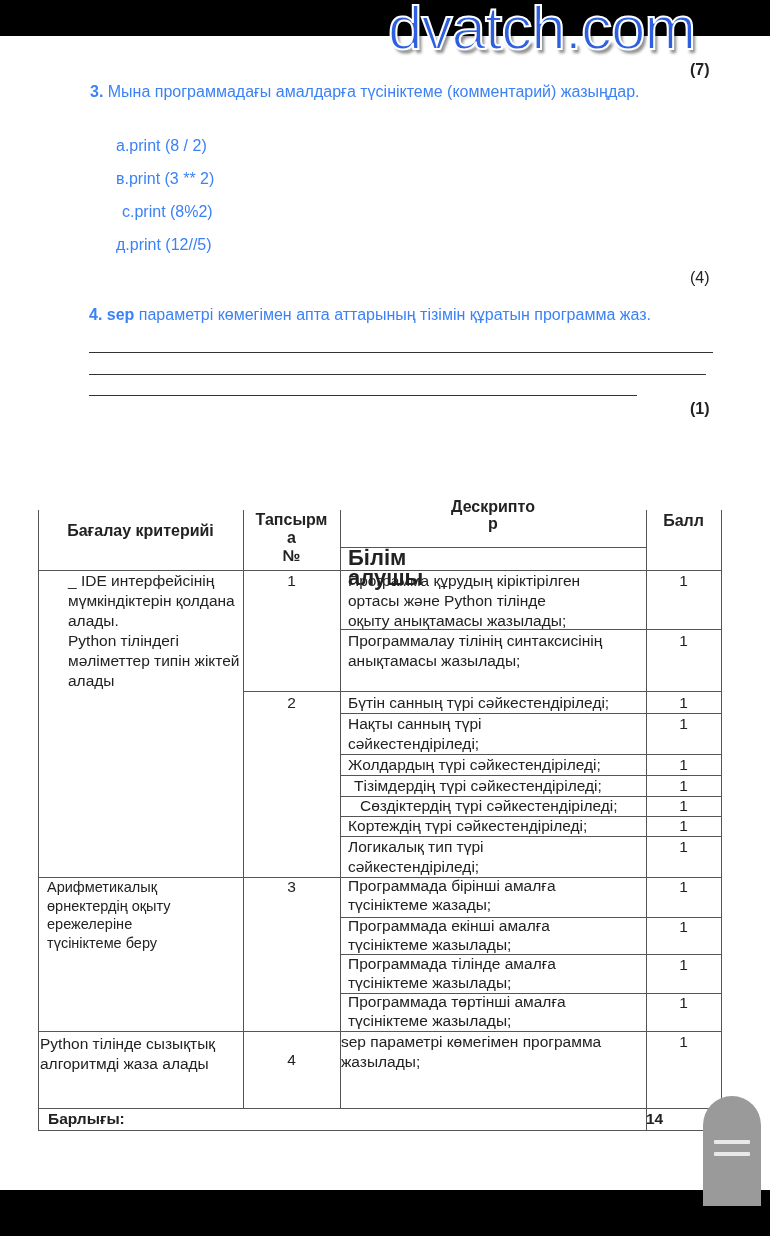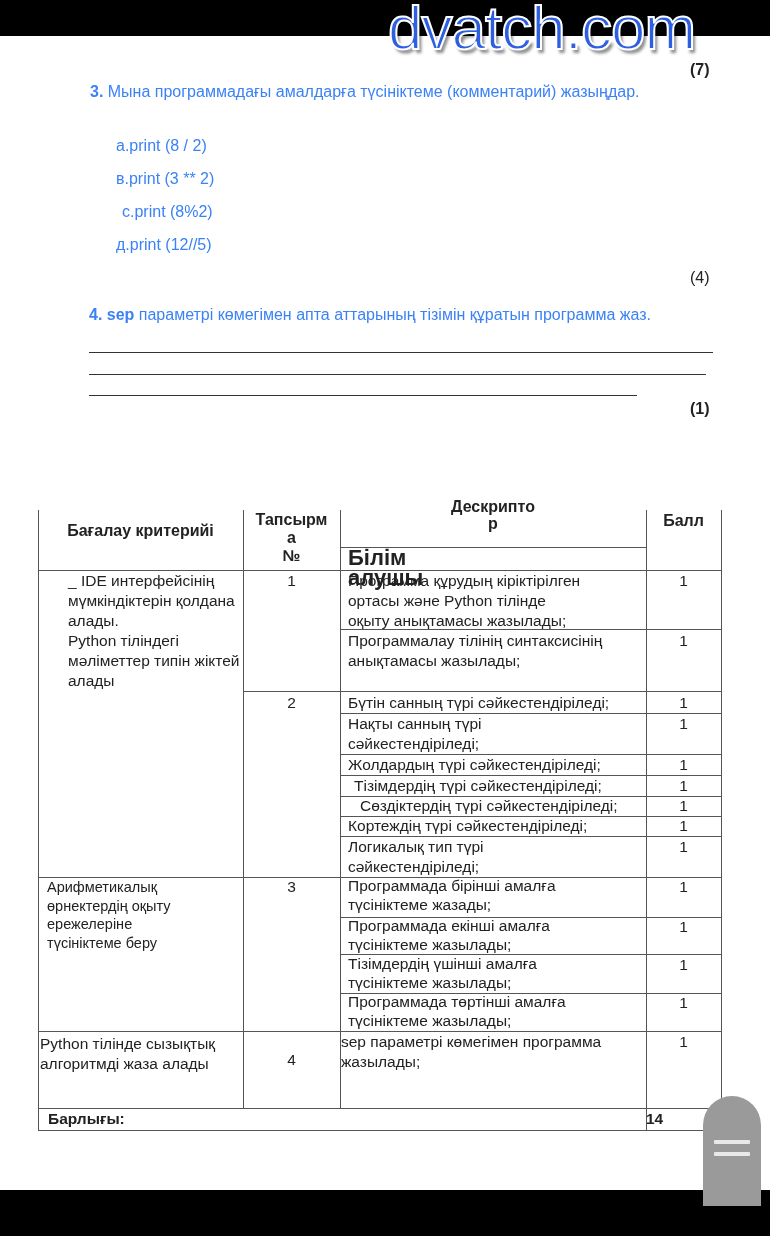--- a/index.html
+++ b/index.html
@@ -171,21 +171,21 @@
         <div>Программада бірінші амалға</div>
         <div>түсініктеме жазады;</div>
       </div>
       <div class="cell num" style="left: 646px; top: 877px; width: 75px;">1</div>
       <div class="cell" style="left: 348px; top: 917px; width: 296px; line-height: 18.5px;">
         <div>Программада екінші амалға</div>
         <div>түсініктеме жазылады;</div>
       </div>
       <div class="cell num" style="left: 646px; top: 917px; width: 75px;">1</div>
       <div class="cell" style="left: 348px; top: 955px; width: 296px; line-height: 18.5px;">
-        <div>Тізімдердің үшінші амалға</div>
+        <div>Программада тілінде амалға</div>
         <div>түсініктеме жазылады;</div>
       </div>
       <div class="cell num" style="left: 646px; top: 955px; width: 75px;">1</div>
       <div class="cell" style="left: 348px; top: 993px; width: 296px; line-height: 18.5px;">
         <div>Программада төртінші амалға</div>
         <div>түсініктеме жазылады;</div>
       </div>
       <div class="cell num" style="left: 646px; top: 993px; width: 75px;">1</div>
       <div class="cell" style="left: 341px; top: 1032px; width: 296px; line-height: 20px;">
         <div>sep параметрі көмегімен программа</div>

